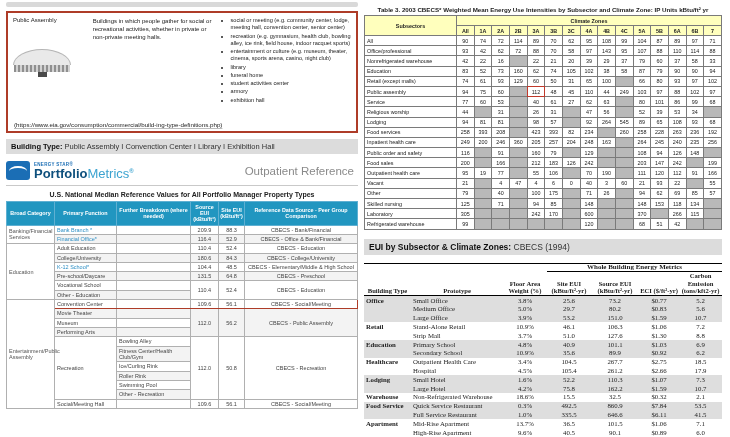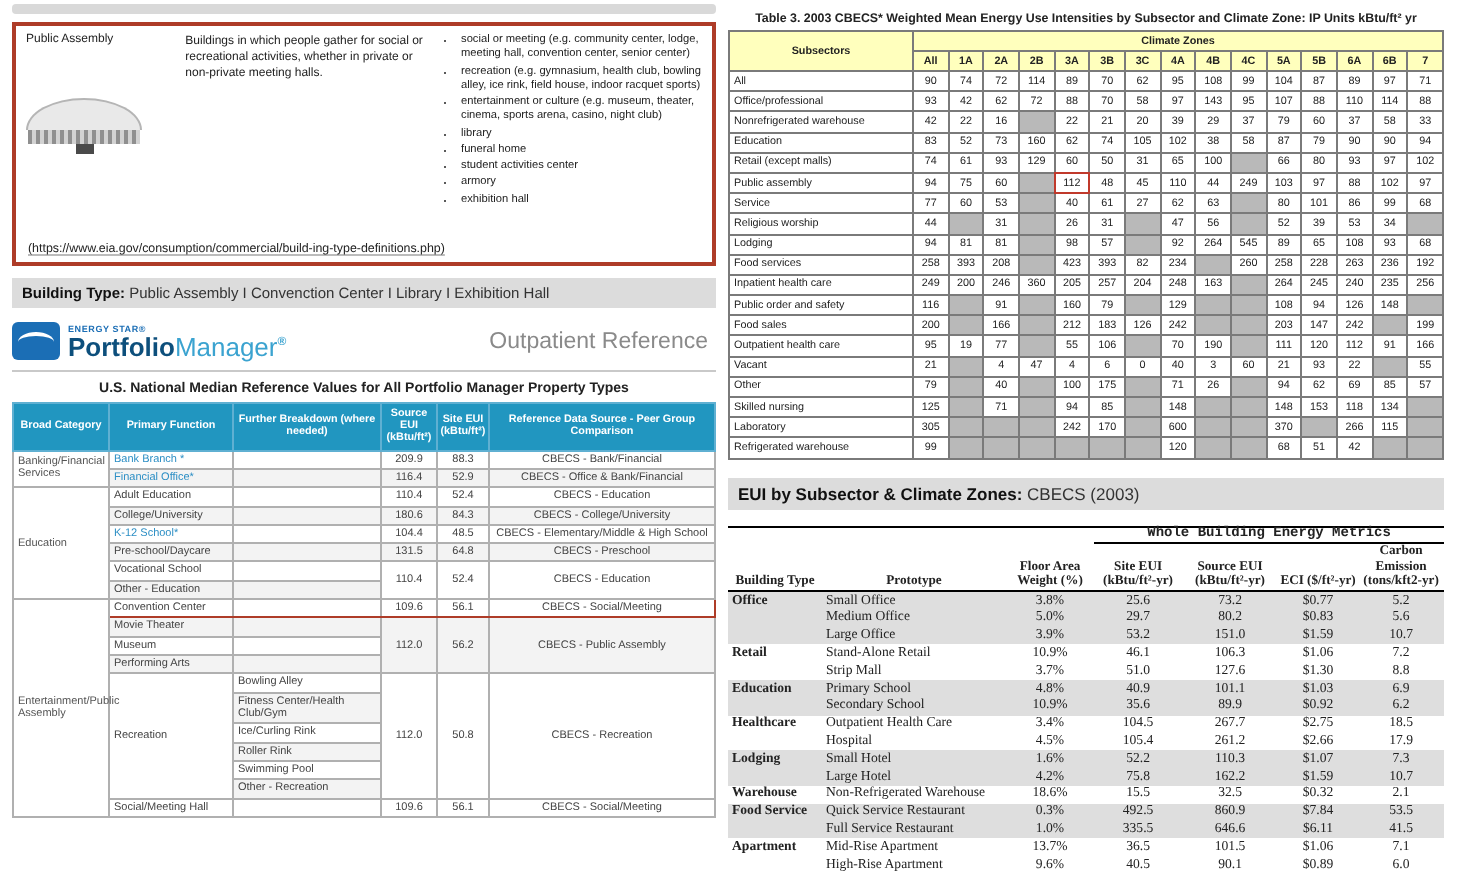--- a/index.html
+++ b/index.html
@@ -56,21 +56,21 @@
   .cz-table td{border:0.5px solid #7a7a7a;padding:1.6px 0;text-align:center;}
   .cz-table td.rowname{text-align:left;padding-left:2px;}
   .cz-table td.na{background:#b9b9b9;}
   .cz-table td.cellhl{outline:1.6px solid #c0392b;outline-offset:-1.6px;}
 
   .mid-bar{margin-top:9px;font-size:8.5px;}
 
   .as-table{width:100%;table-layout:fixed;margin-top:8px;font-family:"Liberation Serif",serif;font-size:6.8px;border-top:1px solid #000;}
   .as-table th{font-weight:bold;padding:0 1px;vertical-align:bottom;line-height:1.1;font-size:6.6px;}
   .as-table thead tr.cols th{border-bottom:1px solid #000;padding-bottom:1px;}
-  .as-table th.group{border-bottom:0.8px solid #000;font-size:7px;font-family:Liberation Mono, monospace;}
+  .as-table th.group{border-bottom:0.8px solid #000;font-size:7px;}
   .as-table td{padding:0.6px 2px;text-align:center;line-height:1.12;}
   .as-table td.bt{text-align:left;font-weight:bold;vertical-align:top;}
   .as-table td.proto{text-align:left;}
   .as-table tr.shade td{background:#dedede;}
 </style>
 </head>
 <body>
 
 <div class="page">
 
@@ -103,21 +103,21 @@
     </div>
 
     <div class="bar bt-bar">
       <b>Building Type:</b><span> Public Assembly I Convenction Center I Library I Exhibition Hall</span>
     </div>
 
     <div class="logo-row">
       <div class="es-logo"></div>
       <div>
         <div class="brand-small">ENERGY STAR®</div>
-        <div class="brand-main"><span>Portfolio</span><span class="mgr">Manager</span><span class="reg">®</span></div>
+        <div class="brand-main"><span>Portfolio</span><span class="mgr">Metrics</span><span class="reg">®</span></div>
       </div>
       <div class="tech-ref">Outpatient Reference</div>
     </div>
 
     <div class="pm-title">U.S. National Median Reference Values for All Portfolio Manager Property Types</div>
 
     <table class="pm-table">
       <colgroup>
           <col style="width:48px">
           <col style="width:62px">
@@ -634,21 +634,21 @@
             <td>68</td>
             <td>51</td>
             <td>42</td>
             <td class="na"></td>
             <td class="na"></td>
           </tr>
         </tbody>
     </table>
 
     <div class="bar mid-bar">
-      <b>EUI by Subsector &amp; Climate Zones:</b><span> CBECS (2003)</span>
+      <b>EUI by Subsector &amp; Climate Zones:</b><span> CBECS (1994)</span>
     </div>
 
     <table class="as-table">
       <colgroup>
           <col style="width:47px">
           <col style="width:92px">
           <col style="width:44px">
           <col style="width:44px">
           <col style="width:48px">
           <col style="width:40px">

